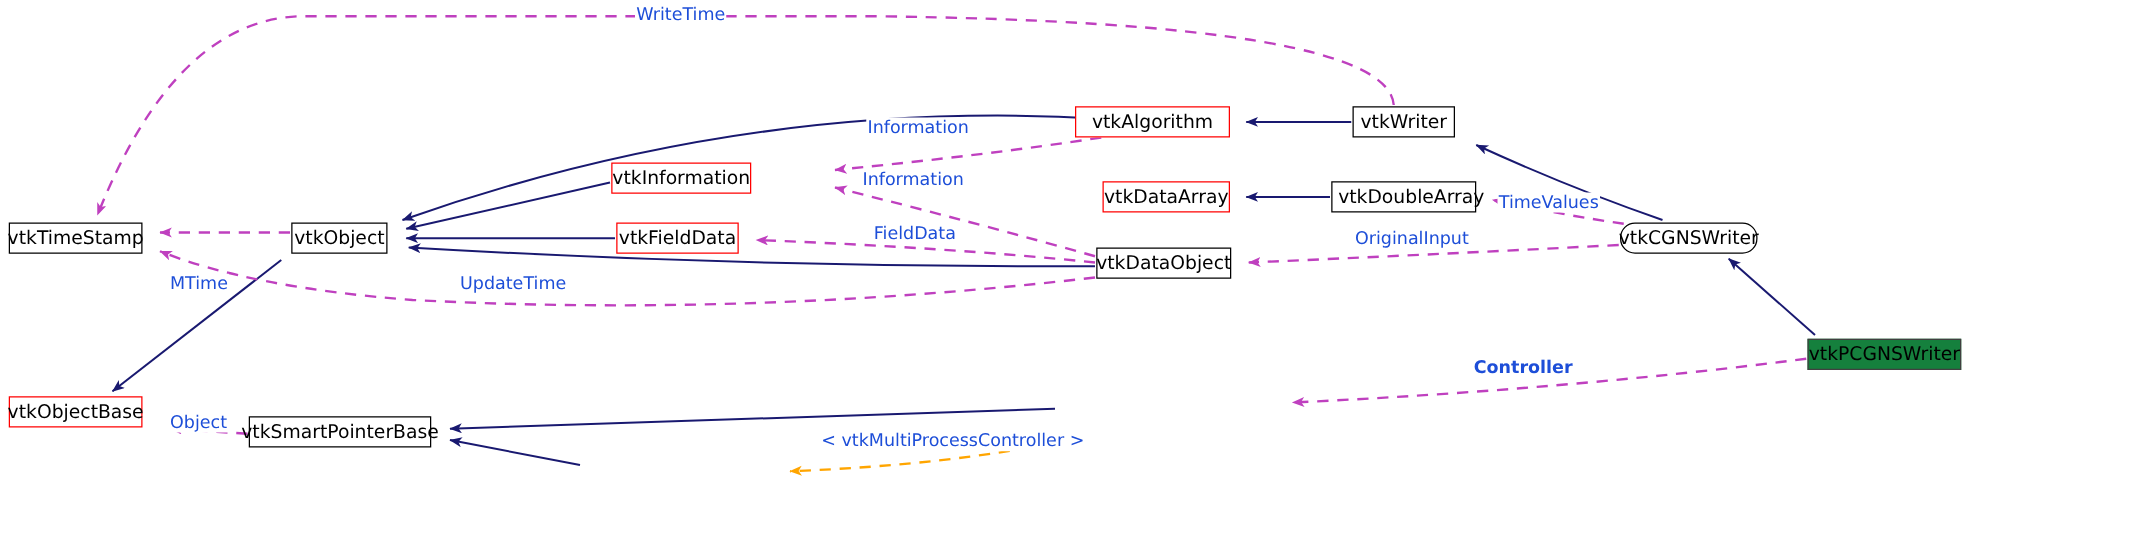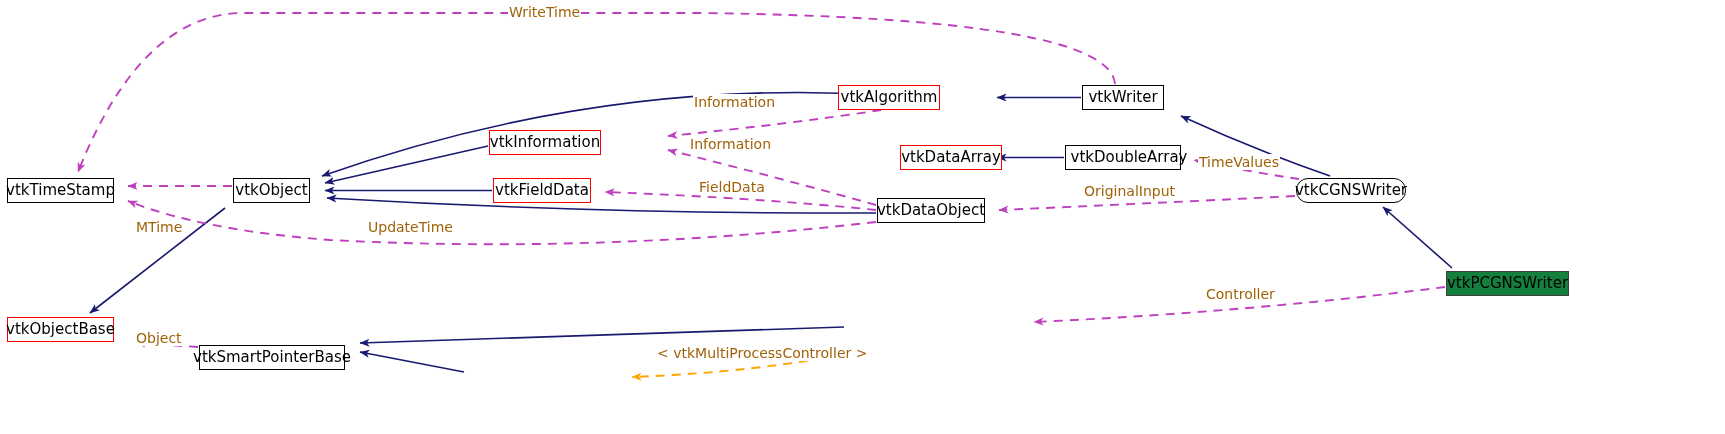--- a/index.html
+++ b/index.html
@@ -27,21 +27,21 @@
     line-height:1.12;
     white-space:pre-line;
     letter-spacing:0px;
     z-index:3;
   }
   .node.red{border:1px solid #ff0000;}
   .node.current{background:#15803d;border:1px solid #404040;}
   .edge-label{
     position:absolute;
     font-size:14px;
-    color:#a16207;
+    color:#1d4ed8;
     background:#ffffff;
     white-space:nowrap;
     z-index:4;
     padding:0 1px;
   }
 </style>
 </head>
 <body>
 
 <div id="diagram">
@@ -110,35 +110,35 @@
     <g fill="none" stroke="#ffa500" stroke-width="1.9" stroke-dasharray="9,7" marker-end="url(#arrow-template)">
 
       <path d="M855,352 Q760,372 632,377"></path>
     </g>
   </svg>
 
   <div class="node" style="left:7px;    top:178px; width:107px; height:25px;">vtkTimeStamp</div>
   <div class="node" style="left:233px;  top:178px; width:77px;  height:25px;">vtkObject</div>
   <div class="node red" style="left:489px;  top:130px; width:112px; height:25px;">vtkInformation</div>
   <div class="node red" style="left:493px;  top:178px; width:98px;  height:25px;">vtkFieldData</div>
-  <div class="node red" style="left:838px;  top:85px;  width:102px; height:25px;">vtkAlgorithm</div>
-  <div class="node red" style="left:882px;  top:145px; width:102px; height:25px;margin-left:18px;">vtkDataArray</div>
+  <div class="node red" style="left:860px;  top:85px;  width:124px; height:25px;">vtkAlgorithm</div>
+  <div class="node red" style="left:882px;  top:145px; width:102px; height:25px;">vtkDataArray</div>
   <div class="node" style="left:877px;  top:198px; width:108px; height:25px;">vtkDataObject</div>
   <div class="node" style="left:1082px; top:85px;  width:82px;  height:25px;">vtkWriter</div>
   <div class="node" style="left:1065px; top:145px; width:116px; height:25px;padding-left:12px;">vtkDoubleArray</div>
   <div class="node" style="left:1296px; top:178px; width:110px; height:25px;border-radius:12px;">vtkCGNSWriter</div>
   <div class="node current" style="left:1446px; top:271px; width:123px; height:25px;">vtkPCGNSWriter</div>
   <div class="node red" style="left:7px;    top:317px; width:107px; height:25px;">vtkObjectBase</div>
-  <div class="node" style="left:199px;  top:345px; width:146px; height:25px;">vtkSmartPointerBase</div>
+  <div class="node" style="left:199px;  top:333px; width:146px; height:25px;">vtkSmartPointerBase</div>
 
   <div class="edge-label" style="left:508px;  top:4px;">WriteTime</div>
   <div class="edge-label" style="left:693px;  top:94px;">Information</div>
   <div class="edge-label" style="left:689px;  top:136px;">Information</div>
   <div class="edge-label" style="left:135px;  top:173px;margin-top:46px;">MTime</div>
   <div class="edge-label" style="left:698px;  top:179px;">FieldData</div>
   <div class="edge-label" style="left:1198px; top:154px;">TimeValues</div>
   <div class="edge-label" style="left:1083px; top:183px;">OriginalInput</div>
   <div class="edge-label" style="left:367px;  top:219px;">UpdateTime</div>
-  <div class="edge-label" style="left:1205px; top:286px;">Controller</div>
+  <div class="edge-label" style="left:1178px; top:286px;font-weight:bold;">Controller</div>
   <div class="edge-label" style="left:135px;  top:330px;">Object</div>
   <div class="edge-label" style="left:636px; top:345px;margin-left:20px;">&lt; vtkMultiProcessController &gt;</div>
 
 </div>
 
 </body></html>

